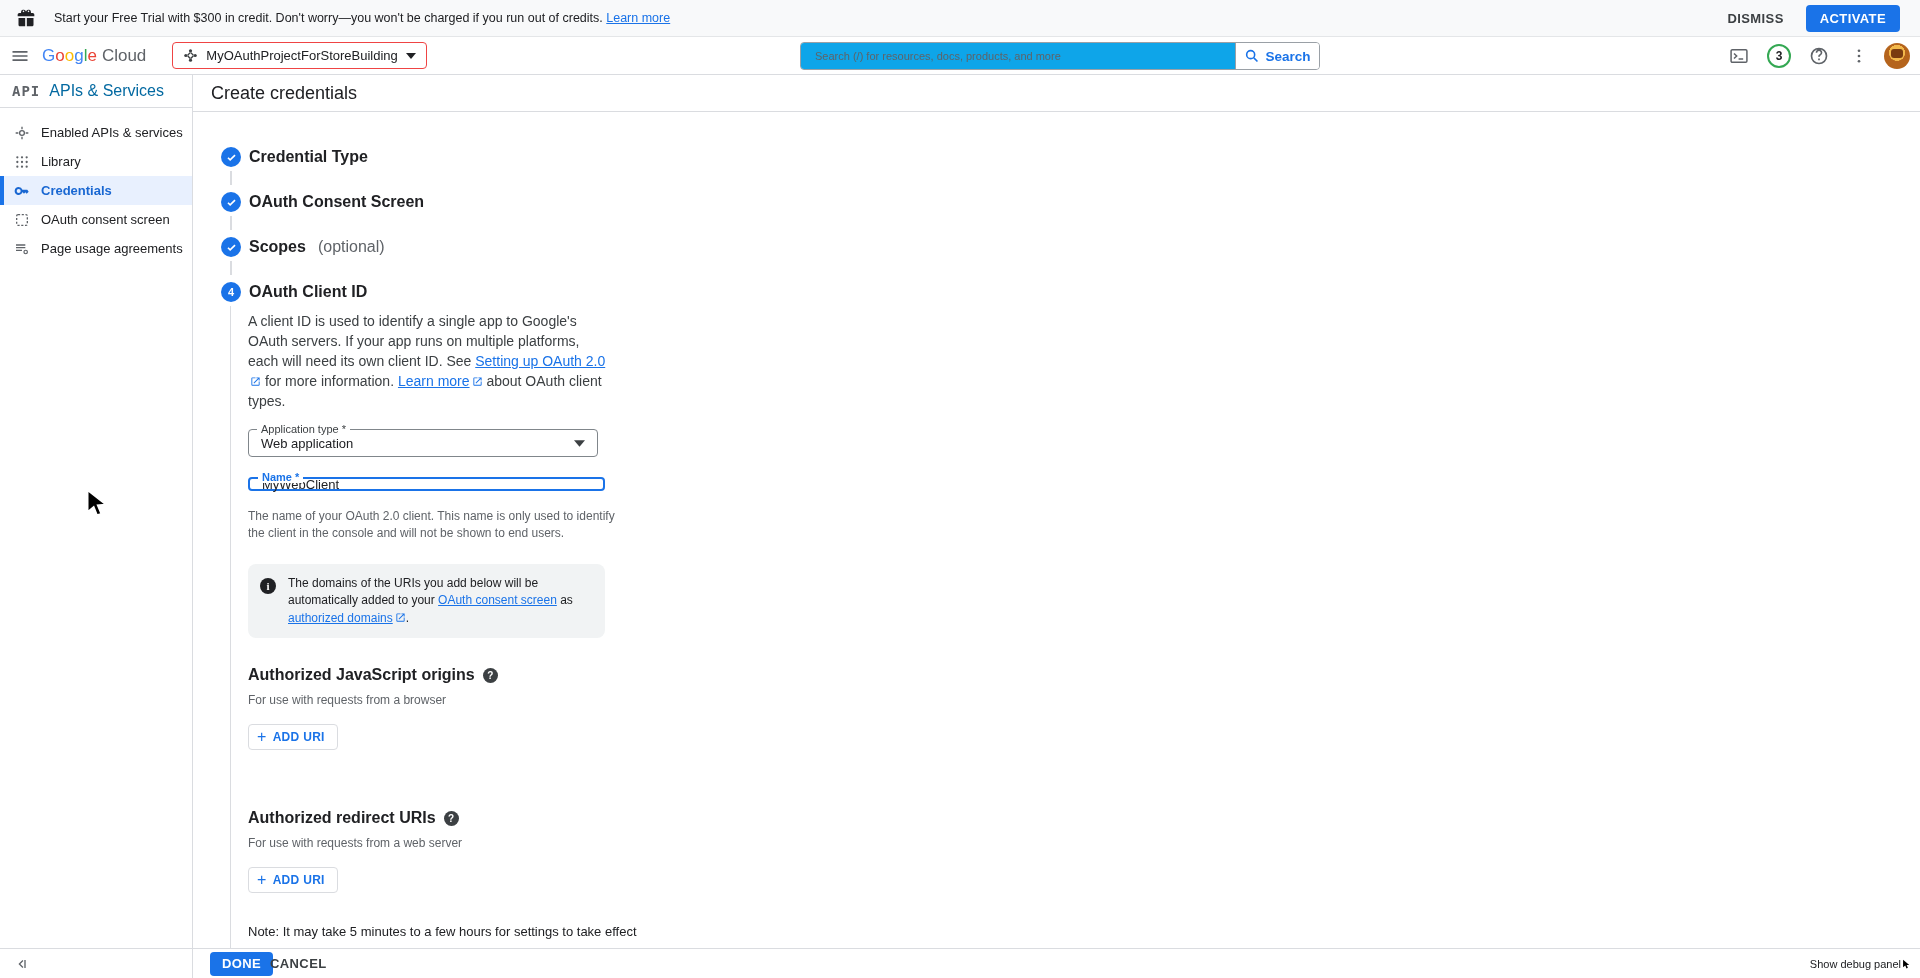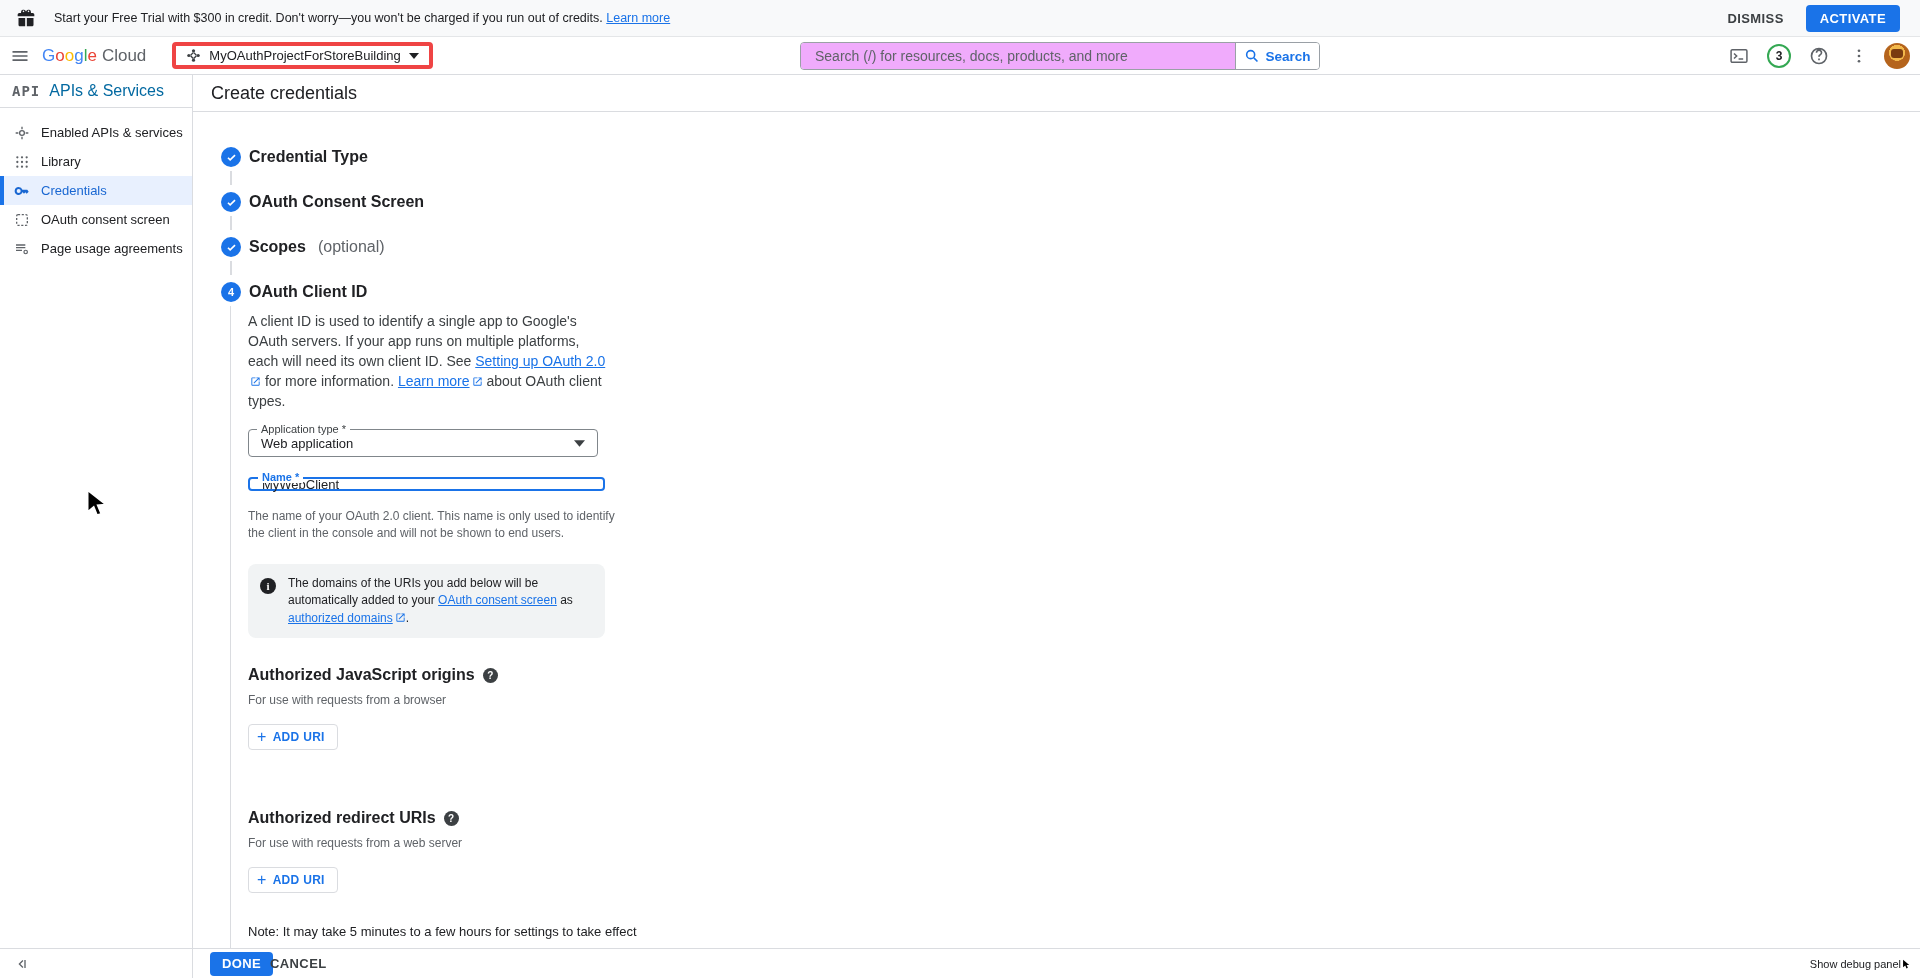--- a/index.html
+++ b/index.html
@@ -25,26 +25,26 @@
     letter-spacing:.4px; cursor:pointer; font-family:inherit;}
 
   
   .topnav{ position:absolute; top:37px; left:0; width:1920px; height:38px; background:#fff;
     border-bottom:1px solid var(--border); display:flex; align-items:center; z-index:20;}
   .hamburger{ width:40px; height:38px; display:flex; align-items:center; justify-content:center; cursor:pointer;}
   .logo{ display:flex; align-items:baseline; font-size:17px; margin-left:2px; cursor:pointer; white-space:nowrap;}
   .logo b{ font-weight:500; }
   .logo .cloud{ color:#5f6368; margin-left:5px; font-weight:400;}
   .proj-sel{ display:flex; align-items:center; gap:8px; margin-left:26px; height:27px;
-    border:4px solid #ef4444; border-radius:4px; padding:0 10px; background:#fff; cursor:pointer;}
+    border:1px solid #ef4444; border-radius:4px; padding:0 10px; background:#fff; cursor:pointer;}
   .proj-sel .pname{ font-size:13px; color:#202124;}
   .searchwrap{ position:absolute; left:800px; top:5px; width:520px; height:28px;
     border:1px solid #9aa0a6; border-radius:4px; display:flex; overflow:hidden; background:#f1f3f4;}
-  .searchwrap input{ flex:1; border:none; outline:none; background:#f0abfc; padding:0 14px;
-    font-size:14px; color:#202124; font-family:inherit;}
+  .searchwrap input{ flex:1; border:none; outline:none; background:#0ea5e9; padding:0 14px;
+    font-size:11px; color:#202124; font-family:inherit;}
   .searchwrap input::placeholder{ color:#5f6368; }
   .search-btn{ width:84px; background:#fff; border:none; border-left:1px solid #9aa0a6;
     display:flex; align-items:center; justify-content:center; gap:5px; cursor:pointer;
     color:var(--blue); font-size:13.5px; font-weight:700; font-family:inherit;}
   .nav-right{ position:absolute; right:10px; top:0; height:38px; display:flex; align-items:center; gap:10px;}
   .nav-ic{ width:30px; height:30px; display:flex; align-items:center; justify-content:center; cursor:pointer;}
   .notif{ width:24px; height:24px; border-radius:50%; border:2px solid #34a853; display:flex;
     align-items:center; justify-content:center; font-size:12px; font-weight:700; color:#202124;}
   .avatar{ width:26px; height:26px; border-radius:50%; cursor:pointer;
     background:radial-gradient(circle at 50% 38%, #f2b84b 0 38%, #b5641c 39% 100%); position:relative; overflow:hidden;}
@@ -54,21 +54,21 @@
   
   .sidebar{ position:absolute; top:75px; left:0; width:192px; bottom:0; background:#fff; z-index:6;}
   .side-divider{ position:absolute; top:75px; left:192px; width:1px; bottom:0; background:var(--border); z-index:12;}
   .side-head{ height:33px; display:flex; align-items:center; padding:0 0 0 12px; border-bottom:1px solid var(--border);}
   .api-logo{ font-family:"DejaVu Sans Mono", monospace; font-weight:700; font-size:14px;
     letter-spacing:1px; color:#5f6368; margin-right:9px;}
   .side-title{ font-size:16px; color:#0369a1;}
   .side-list{ padding-top:10px;}
   .side-item{ height:29px; display:flex; align-items:center; padding-left:14px; cursor:pointer; font-size:13px; color:#202124;}
   .side-item .sic{ width:16px; height:16px; margin-right:11px; color:#5f6368;}
-  .side-item.active{ background:var(--active-bg); box-shadow:inset 4px 0 0 var(--blue); color:var(--blue-dark); font-weight:400;text-align:center;}
+  .side-item.active{ background:var(--active-bg); box-shadow:inset 4px 0 0 var(--blue); color:var(--blue-dark); font-weight:700;text-align:center;}
   .side-item.active .sic{ color:var(--blue-dark);}
 
   
   .main{ position:absolute; top:75px; left:193px; right:0; bottom:30px; background:#fff; overflow:hidden;}
   .page-head{ height:37px; display:flex; align-items:center; padding-left:18px;
     border-bottom:1px solid var(--border); font-size:18px; color:#202124;}
   .stepper{ padding:35px 0 0 28px;}
   .step-row{ display:flex; align-items:center; gap:8px; cursor:pointer;}
   .step-ic{ width:20px; height:20px; border-radius:50%; background:var(--blue); color:#fff;
     display:flex; align-items:center; justify-content:center; flex:none;}

